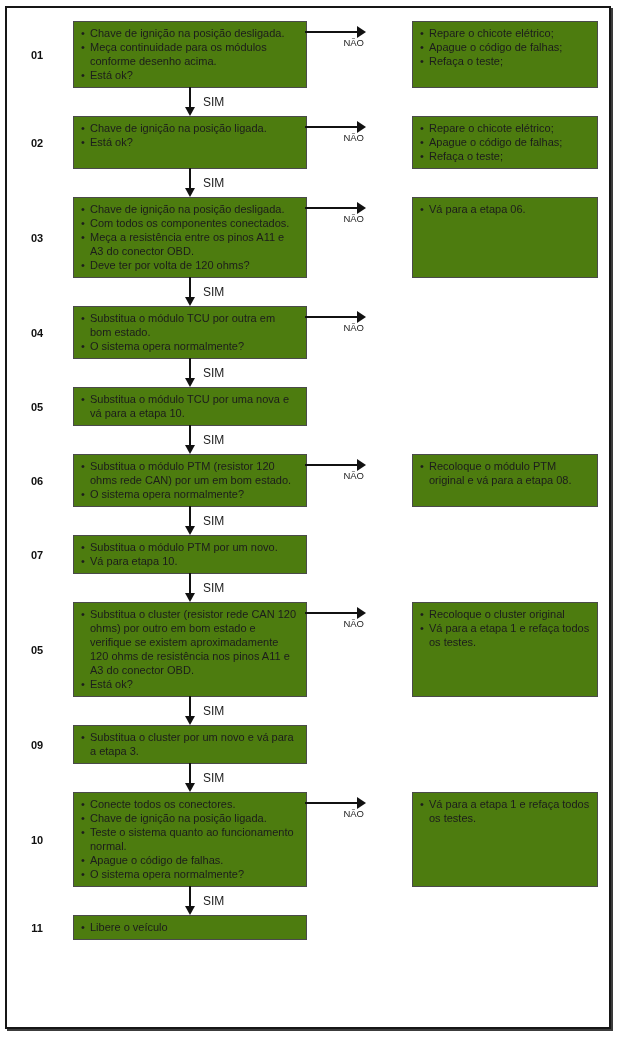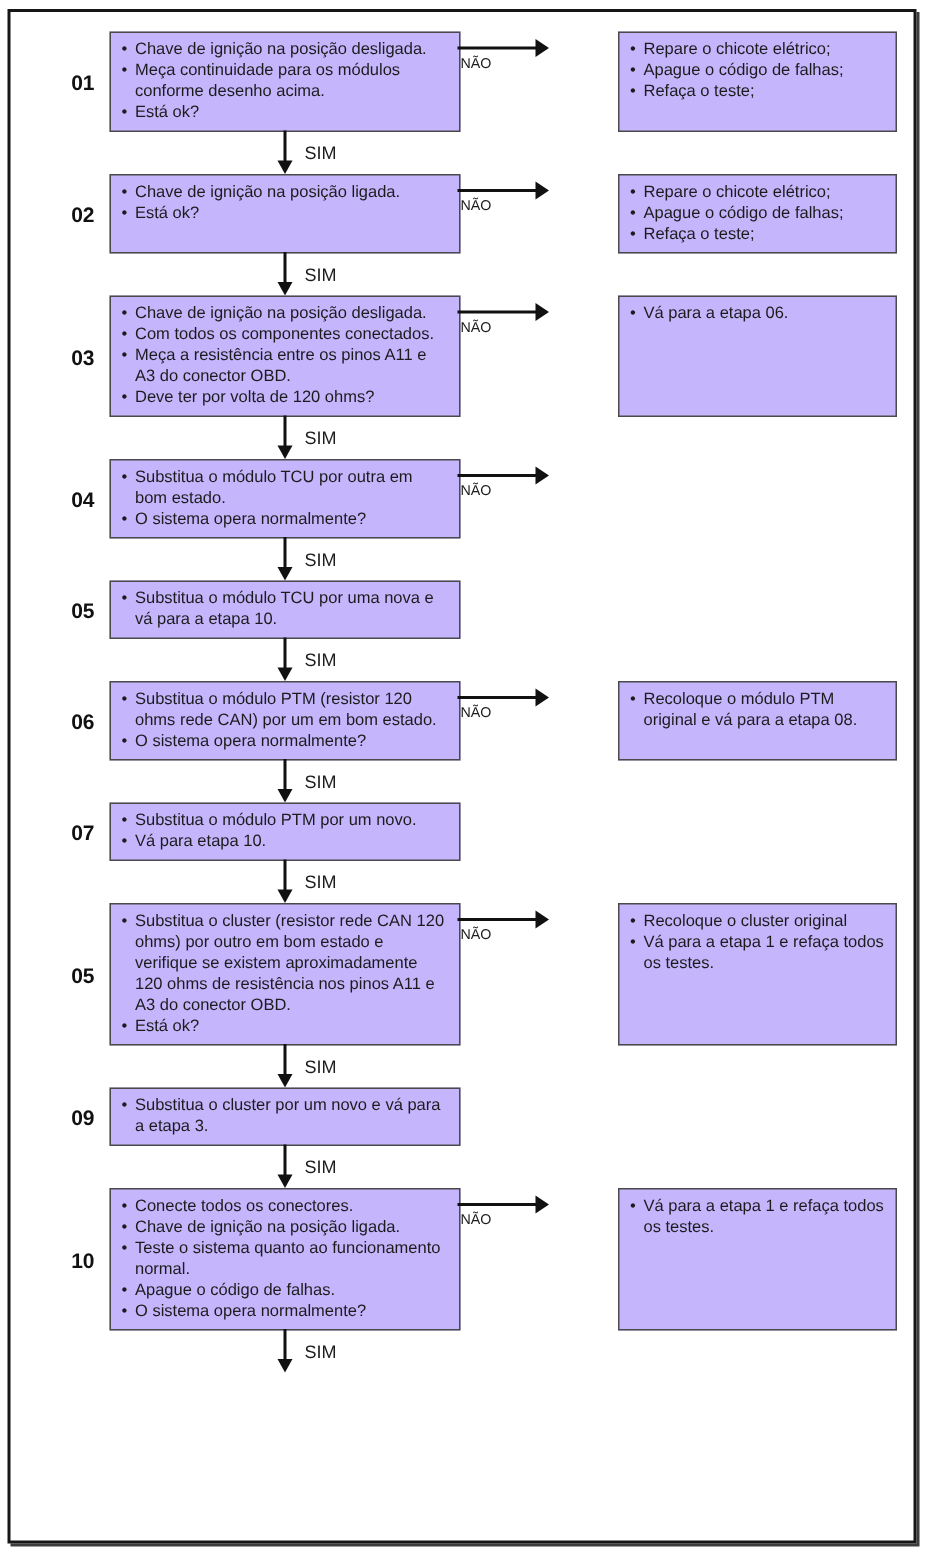--- a/index.html
+++ b/index.html
@@ -23,30 +23,30 @@
     padding: 13px 4px 8px 4px;
   }
   .row {
     display: grid;
     grid-template-columns: 62px 234px 57px 234px;
     align-items: stretch;
   }
   .num {
     grid-column: 1;
     align-self: center;
-    text-align: right;
-    font-size: 14px;
+    text-align: center;
+    font-size: 11px;
     font-weight: bold;
     color: #111;
     padding-right: 10px;
   }
   .box {
     box-sizing: border-box;
     border: 1.5px solid #4a4a4a;
-    background: #c4b5fd;
+    background: #4d7c0f;
     padding: 4px 7px 5px 5px;
   }
   .box.main { grid-column: 2; }
   .box.no   { grid-column: 4; margin-left: 48px; }
   ul.bullets {
     margin: 0;
     padding: 0;
     list-style: none;
     font-size: 11px;
     line-height: 14px;
@@ -81,21 +81,21 @@
     width: 0; height: 0;
     border-left: 9px solid #111;
     border-top: 6px solid transparent;
     border-bottom: 6px solid transparent;
   }
   .no-arrow .no-label {
     position: absolute;
     top: 16px;
     left: 0;
     width: 100%;
-    text-align: left;
+    text-align: right;
     font-size: 9.5px;
     color: #1c1c1c;
   }
   
   .sim {
     position: relative;
     height: 28px;
   }
   .sim .v-line {
     position: absolute;
@@ -356,13 +356,22 @@
         </ul>
     </div>
   </div>
 
   <div class="sim">
     <div class="v-line"></div>
     <div class="v-head"></div>
     <span class="sim-label">SIM</span>
   </div>
 
+  <div class="row">
+    <div class="num">11</div>
+    <div class="box main">
+      <ul class="bullets">
+          <li>Libere o veículo</li>
+        </ul>
+    </div>
+
+  </div>
 </div>
 
 </body></html>

